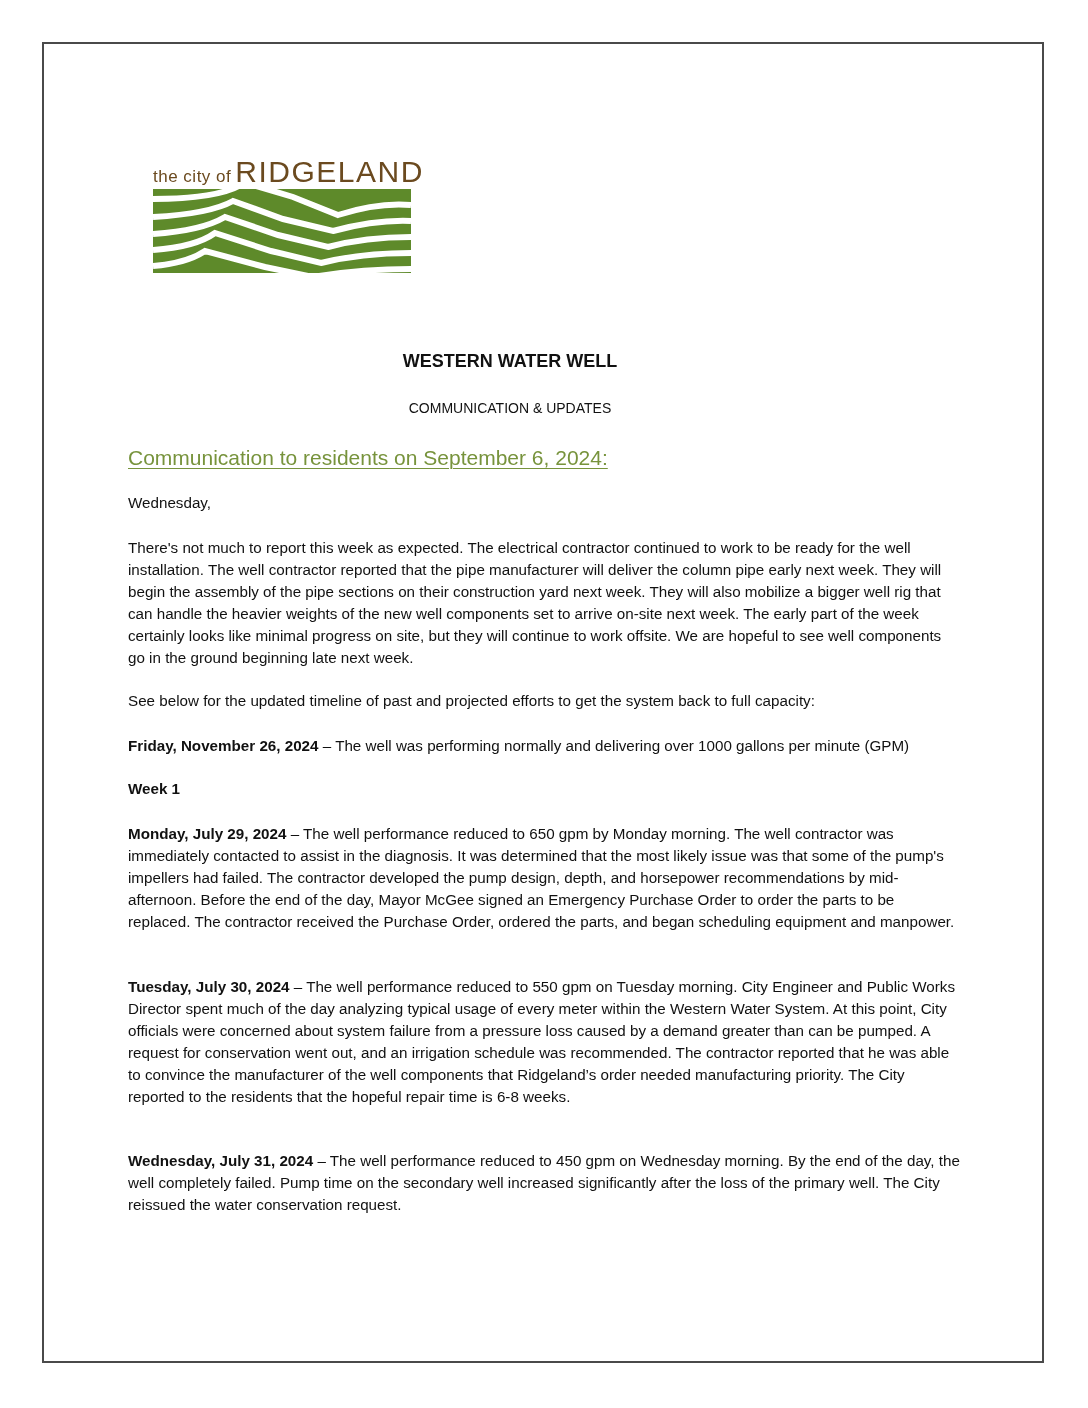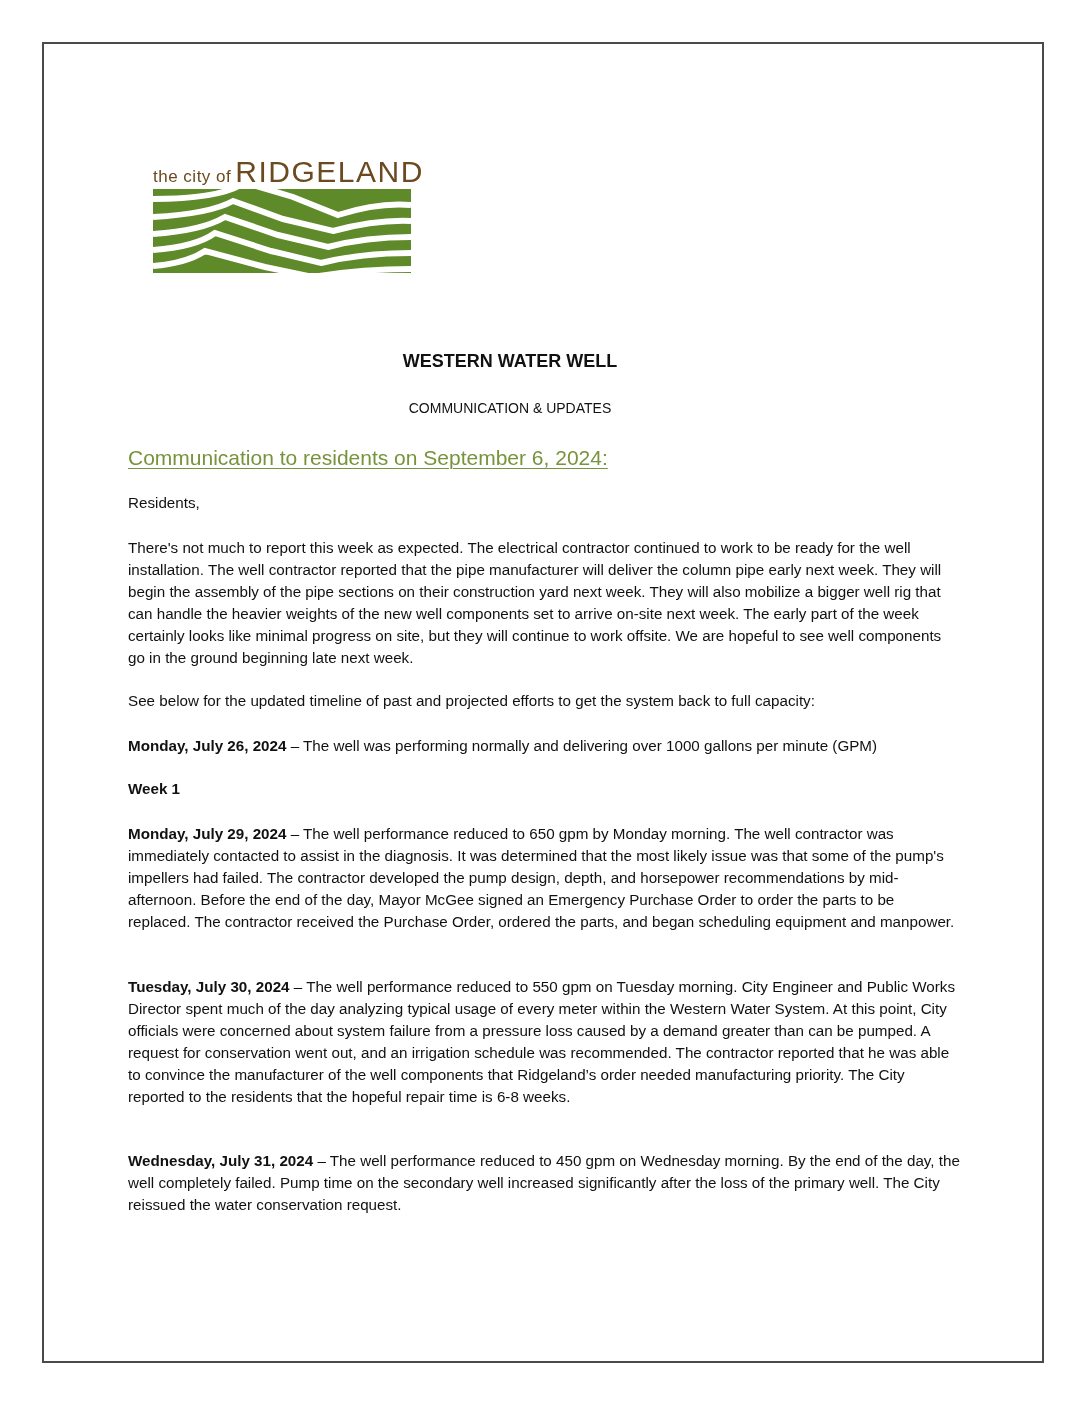--- a/index.html
+++ b/index.html
@@ -42,28 +42,28 @@
 
 <div class="title title-main">
   <span style="margin-left:0px;">WESTERN WATER WELL</span>
 </div>
 <div class="title title-sub">
   <span>COMMUNICATION &amp; UPDATES</span>
 </div>
 
 <div class="heading-link">Communication to residents on September 6, 2024:</div>
 
-<div class="text" style="top:492px;">Residents,</div>
+<div class="text" style="top:492px;">Wednesday,</div>
 
 <div class="text" style="top:537px;">There's not much to report this week as expected.  The electrical contractor continued to work to be ready for the well installation.  The well contractor reported that the pipe manufacturer will deliver the column pipe early next week.  They will begin the assembly of the pipe sections on their construction yard next week.  They will also mobilize a bigger well rig that can handle the heavier weights of the new well components set to arrive on-site next week.  The early part of the week certainly looks like minimal progress on site, but they will continue to work offsite.  We are hopeful to see well components go in the ground beginning late next week.</div>
 
 <div class="text" style="top:690px;">See below for the updated timeline of past and projected efforts to get the system back to full capacity:</div>
 
 <div class="text" style="top:735px;">
-  <b>Monday, July 26, 2024</b><span> – The well was performing normally and delivering over 1000 gallons per minute (GPM)</span>
+  <b>Friday, November 26, 2024</b><span> – The well was performing normally and delivering over 1000 gallons per minute (GPM)</span>
 </div>
 
 <div class="text" style="top:778px;">
   <b>Week 1</b>
 </div>
 
 <div class="text" style="top:823px;">
   <b>Monday, July 29, 2024</b><span> – The well performance reduced to 650 gpm by Monday morning.  The well contractor was immediately contacted to assist in the diagnosis.  It was determined that the most likely issue was that some of the pump's impellers had failed.  The contractor developed the pump design, depth, and horsepower recommendations by mid-afternoon.  Before the end of the day, Mayor McGee signed an Emergency Purchase Order to order the parts to be replaced.  The contractor received the Purchase Order, ordered the parts, and began scheduling equipment and manpower.</span>
 </div>
 

